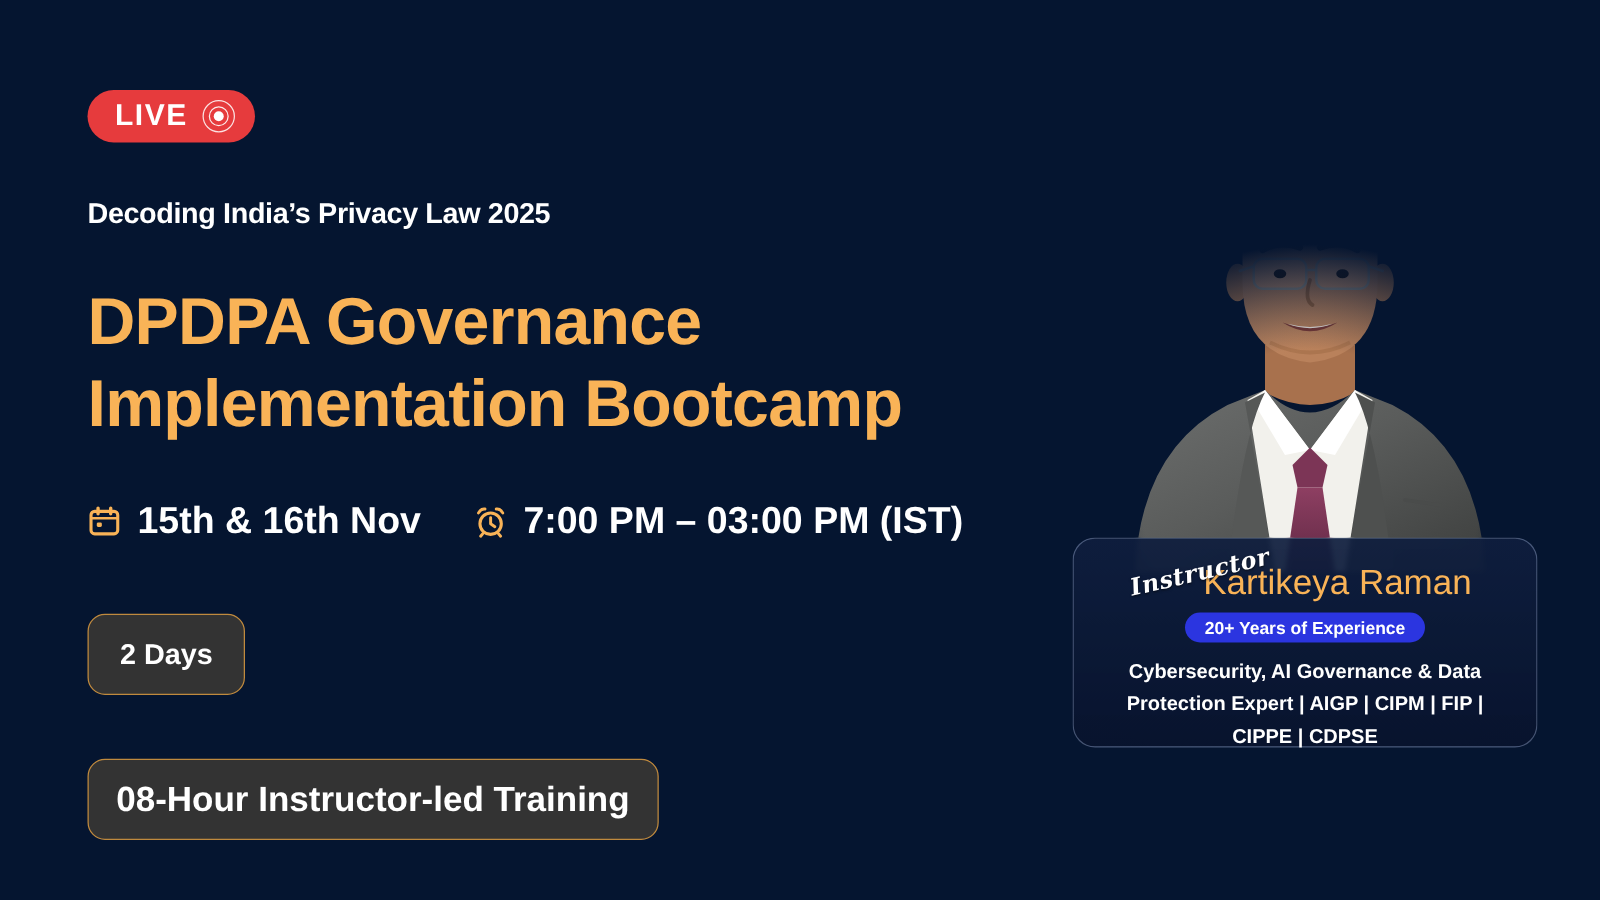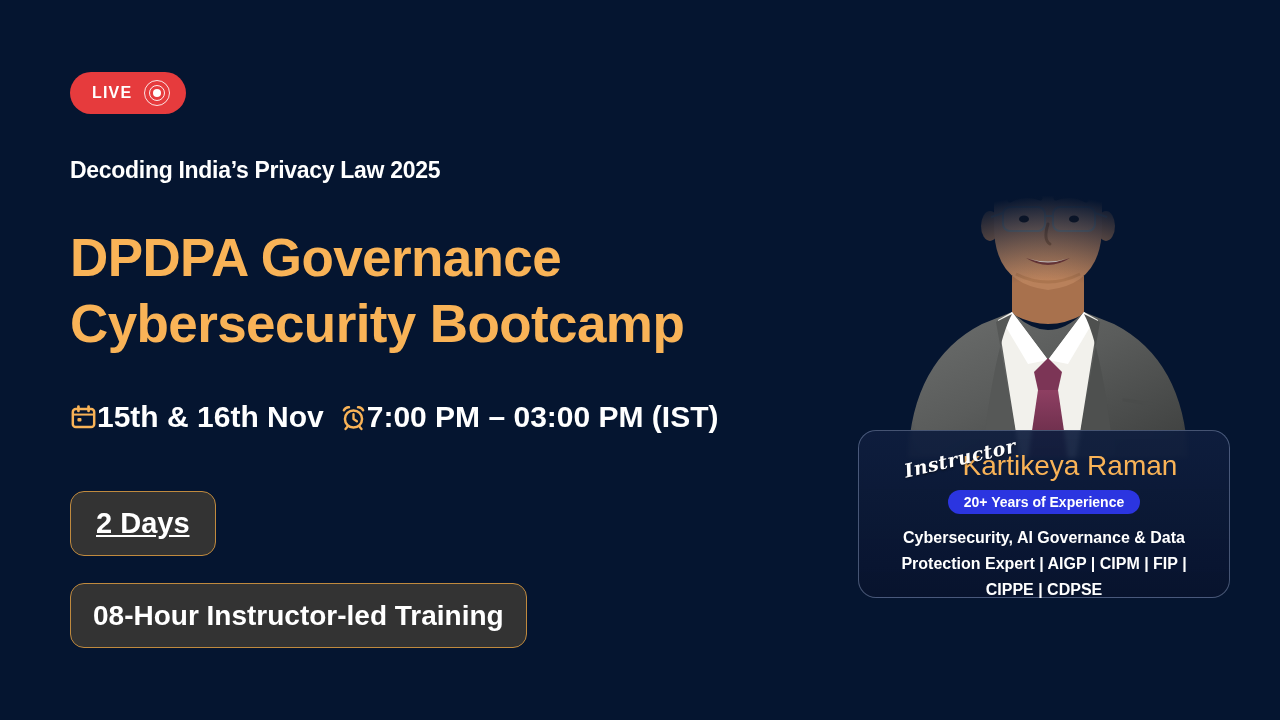--- a/index.html
+++ b/index.html
@@ -18,21 +18,21 @@
   
   .live-badge {
     position:absolute; left:0; top:72px;
     display:inline-flex; align-items:center; gap:12px;
     background:#e63b3d;
     border-radius:22px;
     padding:8px 16px 8px 22px;
     height:42px;
   }
   .live-badge .live-text {
-    color:#ffffff; font-size:16px; font-weight:bold; letter-spacing:1.2px;
+    color:#ffffff; font-size:24px; font-weight:bold; letter-spacing:1.2px;
     line-height:1;
   }
   .rec-icon { width:26px; height:26px; position:relative; flex:0 0 26px; }
   .rec-icon .ring {
     position:absolute; inset:0; border:1.6px solid rgba(255,255,255,.85);
     border-radius:50%;
   }
   .rec-icon .ring2 {
     position:absolute; left:5px; top:5px; right:5px; bottom:5px;
     border:1.6px solid rgba(255,255,255,.9); border-radius:50%;
@@ -50,40 +50,39 @@
   }
   .headline {
     position:absolute; left:0; top:225px; width:790px;
     color:#f9b357; font-size:53px; font-weight:bold;
     line-height:1.24; letter-spacing:-.6px;
   }
 
   
   .meta-row {
     position:absolute; left:0; top:400px;
-    display:flex; align-items:center; 
+    display:flex; align-items:center; gap:13px;
     color:#ffffff; font-size:30px; font-weight:bold; white-space:nowrap;
   }
   .meta-row .gap { width:16px; }
   .icon-cal, .icon-clock { flex:0 0 auto; display:block; }
 
   
   .pill-row { position:absolute; left:0; top:491px; display:flex; gap:25px; }
   .pill {
     background:#333333;
     border:1.5px solid #c08a3e;
     border-radius:14px;
     color:#ffffff;
-    font-size:29px; font-weight:bold;
+    font-size:23px; font-weight:bold;
     padding:12px 25px;
     display:inline-flex; align-items:center; justify-content:center;
     height:65px;
-    text-decoration:underline;
-  }
-  .pill-row-2 { position:absolute; left:0; top:583px; display:flex; }
+  }
+  .pill-row-2 { position:absolute; left:0; top:607px; display:flex; }
   .pill-wide {
     background:#333333;
     border:1.5px solid #c08a3e;
     border-radius:14px;
     color:#ffffff;
     font-size:28px; font-weight:bold;
     padding:12px 22px;
     display:inline-flex; align-items:center; justify-content:center;
     height:65px;
   }
@@ -153,21 +152,21 @@
         <span class="ring"></span>
         <span class="ring2"></span>
         <span class="dot"></span>
       </span>
     </div>
 
     <div class="kicker">Decoding India’s Privacy Law 2025</div>
 
     <div class="headline">
       <div>DPDPA Governance</div>
-      <div>Cybersecurity Bootcamp</div>
+      <div>Implementation Bootcamp</div>
     </div>
 
     <div class="meta-row">
       <svg class="icon-cal" width="27" height="27" viewBox="0 0 24 24" fill="none">
         <rect x="2.5" y="4.5" width="19" height="16" rx="2.6" stroke="#f9b357" stroke-width="2.2"></rect>
         <path d="M7.5 2.2v4M16.5 2.2v4" stroke="#f9b357" stroke-width="2.4" stroke-linecap="round"></path>
         <path d="M2.6 9.4h18.8" stroke="#f9b357" stroke-width="1.8"></path>
         <rect x="6.6" y="12.4" width="3.6" height="3.2" rx="1" fill="#f9b357"></rect>
       </svg>
       <span>15th &amp; 16th Nov</span>

